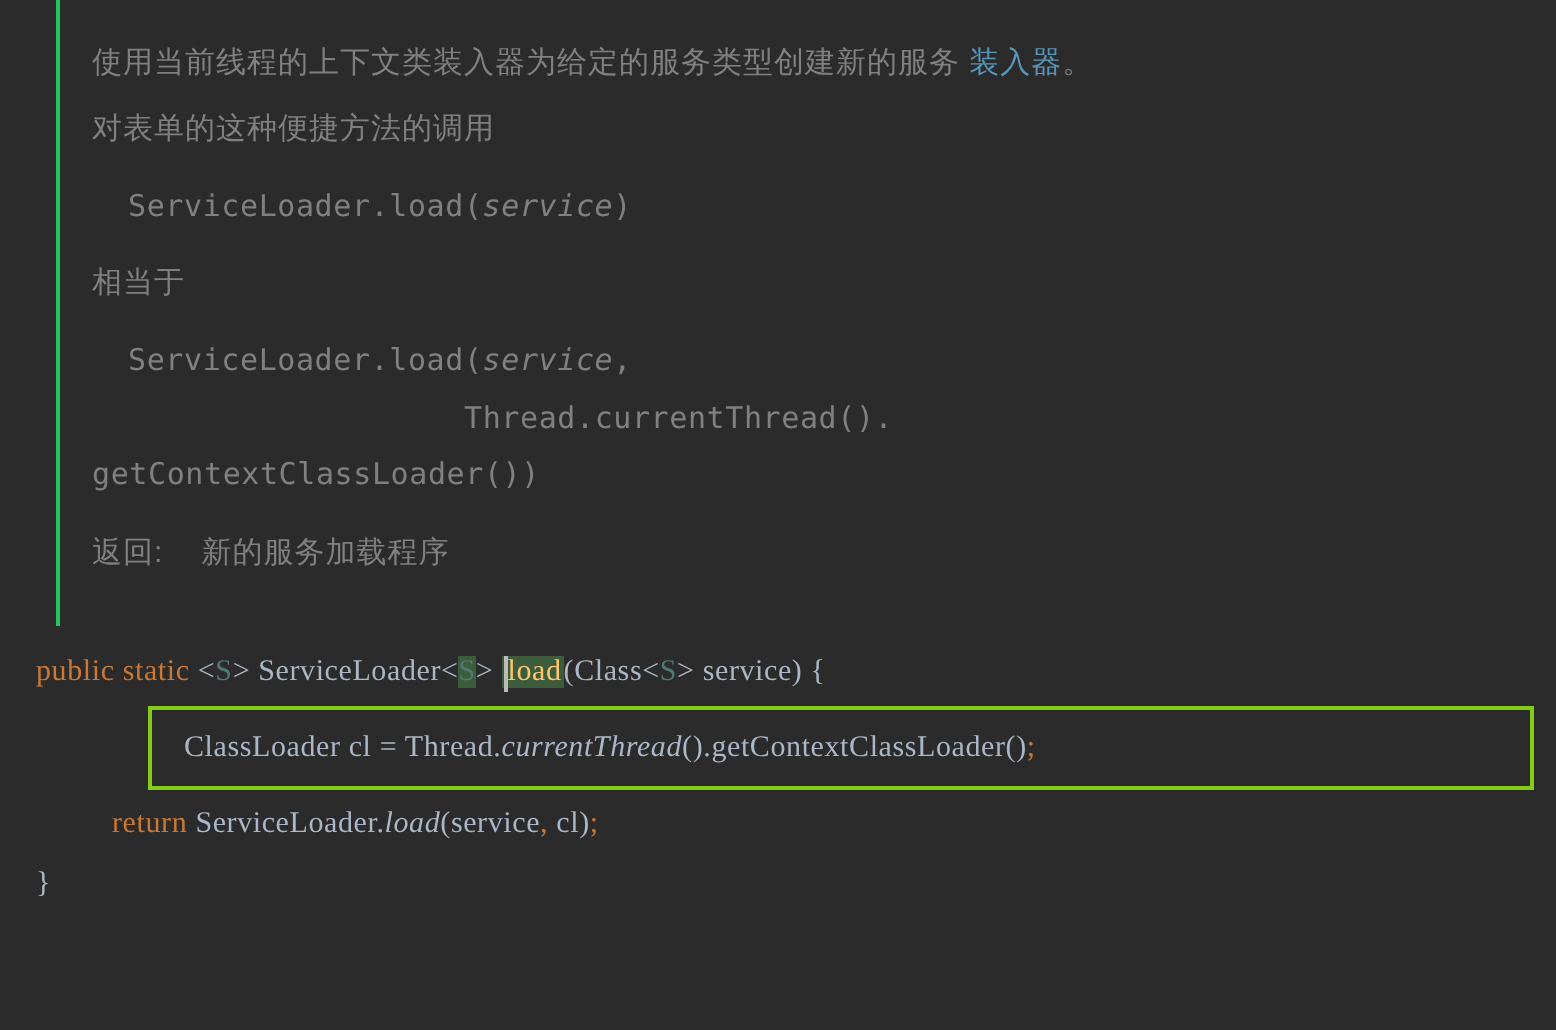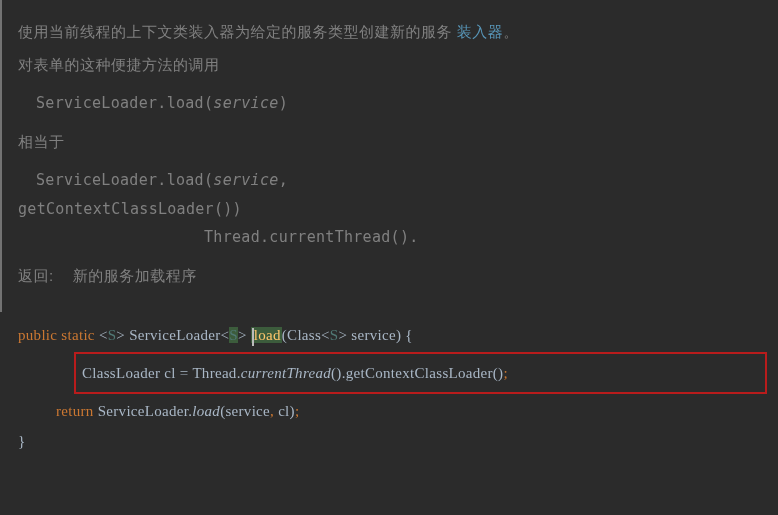--- a/index.html
+++ b/index.html
@@ -9,21 +9,22 @@
       font-size: 15px;
       width: 778px;
       height: 515px;
       overflow: hidden;
       position: relative;
     }
     .container {
       padding: 0;
     }
     .doc-block {
-      border-left: 2px solid #737373;
+      border-left: 2px solid #22c55e;
+      margin-left: 28px;
       padding: 18px 14px 18px 16px;
       color: #8a8a8a;
       line-height: 1.9;
       letter-spacing: 0.5px;
     }
     .doc-line {
       margin-bottom: 4px;
     }
     .doc-cjk {
       font-family: 'Microsoft YaHei', 'SimSun', sans-serif;
@@ -75,23 +76,23 @@
     }
     .cursor-box {
       display: inline-block;
       border: 1px solid #bbbbbb;
       width: 0px;
       height: 18px;
       vertical-align: middle;
       position: relative;
     }
     .red-box {
-      border: 2px solid #b91c1c;
+      border: 2px solid #84cc16;
       margin: 2px 11px 2px 56px;
-      padding: 4px 6px;
+      padding: 4px 16px;
     }
     .indent1 { padding-left: 38px; }
     .watermark {
       position: absolute;
       right: 26px;
       bottom: 18px;
       color: #888;
       font-family: Arial, sans-serif;
       font-size: 15px;
       letter-spacing: 0.5px;
@@ -109,22 +110,22 @@
     <div class="doc-line doc-cjk">对表单的这种便捷方法的调用</div>
 
     <div class="doc-code">
       <span>ServiceLoader.load(</span><span class="doc-code-italic">service</span><span>)</span>
     </div>
 
     <div class="doc-line doc-cjk">相当于</div>
 
     <div class="doc-code">
       <span class="doc-code-wrap"><span>ServiceLoader.load(</span><span class="doc-code-italic">service</span><span>,</span></span>
+      <span class="doc-code-wrap" style="padding-left:168px">Thread.currentThread().</span>
       <span class="doc-code-wrap" style="margin-left:-18px">getContextClassLoader())</span>
-      <span class="doc-code-wrap" style="padding-left:168px">Thread.currentThread().</span>
     </div>
 
     <div class="doc-line">
       <span class="doc-cjk">返回:</span>&nbsp;&nbsp;<span class="doc-cjk">新的服务加载程序</span>
     </div>
   </div>
 
   <div class="code-block">
     <div>
       <span class="keyword">public</span> <span class="keyword">static</span> <span class="punct">&lt;</span><span class="generic-param">S</span><span class="punct">&gt;</span> <span class="type">ServiceLoader</span><span class="punct">&lt;</span><span class="cursor-highlight"><span class="generic-param">S</span></span><span class="punct">&gt;</span> <span class="cursor-highlight" style="padding:0 1px"><span class="cursor-box"></span><span class="method-decl">load</span></span><span class="punct">(</span><span class="type">Class</span><span class="punct">&lt;</span><span class="generic-param">S</span><span class="punct">&gt;</span> <span class="plain">service</span><span class="punct">)</span> <span class="punct">{</span>

